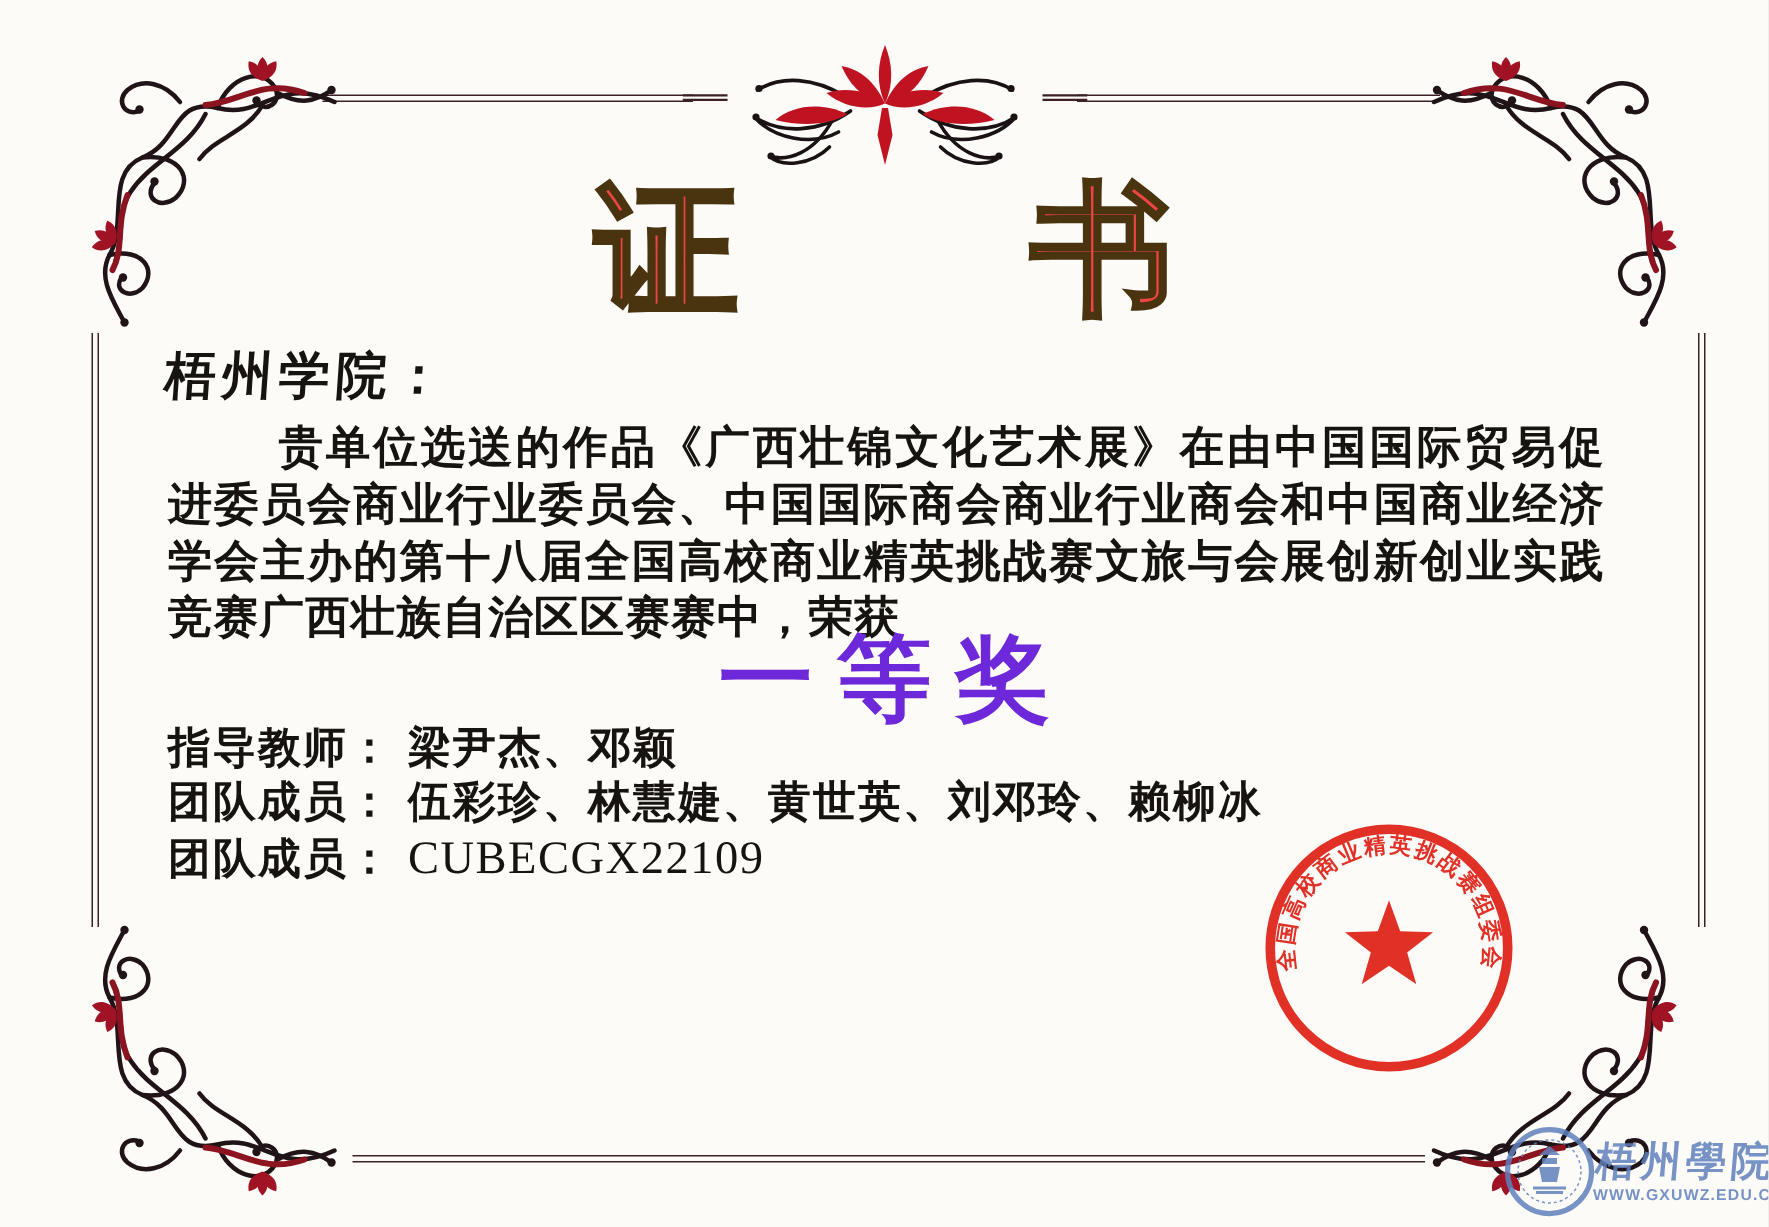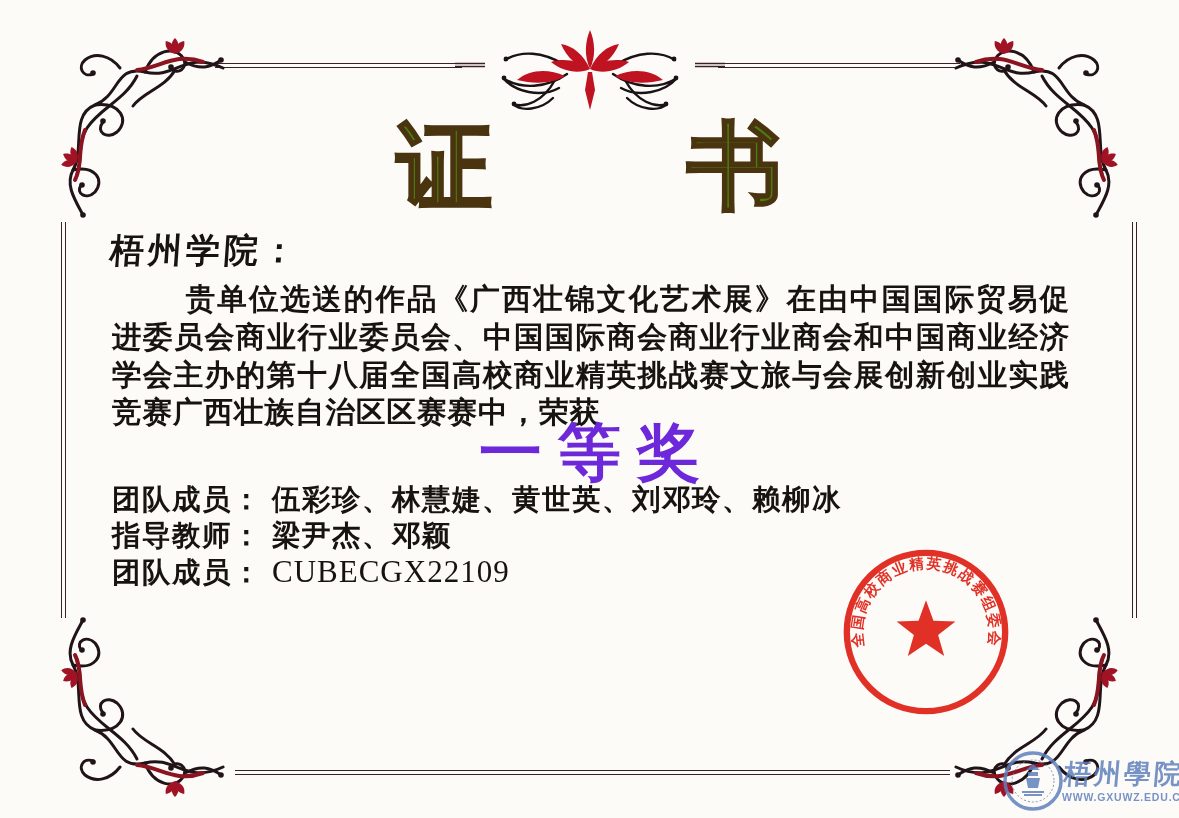--- a/index.html
+++ b/index.html
@@ -27,21 +27,21 @@
   .corner.bl{left:25px;top:615px;}
   .corner.bl svg{transform:scaleY(-1);}
   .corner.br{left:954px;top:615px;}
   .corner.br svg{transform:scale(-1,-1);}
   
   .top-ornament{position:absolute;left:455px;top:14px;width:270px;height:106px;}
   
   .title{
     position:absolute;left:0;top:104px;width:100%;text-align:center;
     font-size:95px;font-weight:700;letter-spacing:195px;padding-left:195px;
-    box-sizing:border-box;color:#4d7c0f;
+    box-sizing:border-box;color:#ef4444;
     -webkit-text-stroke:2.5px #4a3410;
     text-shadow:0 0 1px #4a3410;
     font-family:"DejaVu Serif","Liberation Serif",serif;
   }
   
   .recipient{
     position:absolute;left:110px;top:228px;
     font-size:34px;font-weight:800;letter-spacing:4px;
     transform:skewX(-4deg);
   }
@@ -197,24 +197,24 @@
   <div class="title">证书</div>
 
   <div class="recipient">梧州学院：</div>
 
   <p class="body-text">贵单位选送的作品《广西壮锦文化艺术展》在由中国国际贸易促进委员会商业行业委员会、中国国际商会商业行业商会和中国商业经济学会主办的第十八届全国高校商业精英挑战赛文旅与会展创新创业实践竞赛广西壮族自治区区赛赛中，荣获</p>
 
   <div class="award">一等奖</div>
 
   <div class="lower">
     <div class="row">
-      <span>团队成员：</span><span class="field-value">伍彩珍、林慧婕、黄世英、刘邓玲、赖柳冰</span>
+      <span>指导教师：</span><span class="field-value">梁尹杰、邓颖</span>
     </div>
     <div class="row">
-      <span>指导教师：</span><span class="field-value">梁尹杰、邓颖</span>
+      <span>团队成员：</span><span class="field-value">伍彩珍、林慧婕、黄世英、刘邓玲、赖柳冰</span>
     </div>
     <div class="row">
       <span>团队成员：</span><span class="field-value latin">CUBECGX22109</span>
     </div>
   </div>
 
   <div class="seal">
     <svg viewBox="0 0 200 200">
       <circle cx="100" cy="100" r="87" fill="none" stroke="#e3261b" stroke-width="7"></circle>
       <path d="M100,65 L91.8,87.7 L67.7,88.5 L86.7,103.3 L80,126.5 L100,113 L120,126.5 L113.3,103.3 L132.3,88.5 L108.2,87.7 Z" fill="#e3261b"></path>

